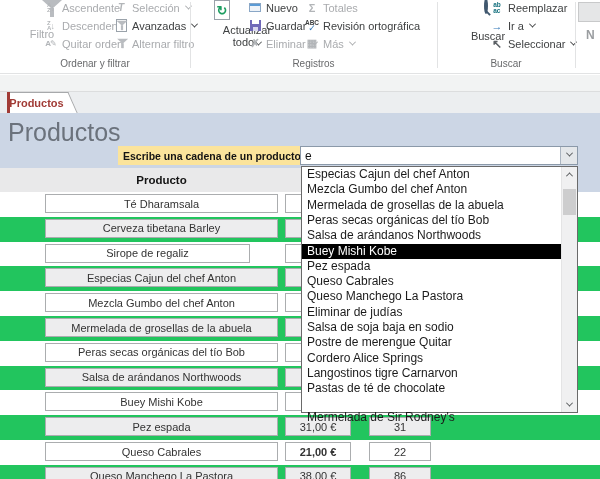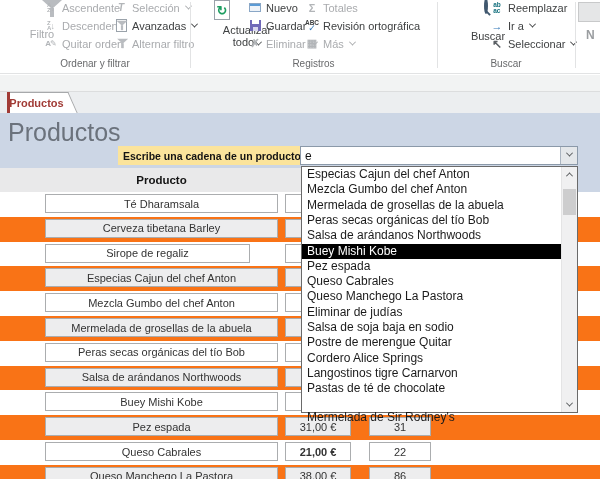--- a/index.html
+++ b/index.html
@@ -65,21 +65,21 @@
   #searchlabel { position:absolute; left:118px; top:33px; height:19px; display:flex; align-items:center; padding:0 5px; background:#fbe49c; font-size:10.5px; font-weight:bold; color:#141414; white-space:nowrap; }
   #combo { position:absolute; left:300px; top:33px; width:278px; height:19px; background:#fff; border:1px solid #8b99a9; }
   #combo input { position:absolute; left:0; top:0; width:258px; height:17px; border:none; outline:none; font-family:"Liberation Sans",sans-serif; font-size:12px; padding-left:4px; color:#111; background:transparent; }
   #combobtn { position:absolute; right:0; top:0; bottom:0; width:17px; background:#e4e7ea; border-left:1px solid #aab4c0; display:flex; align-items:center; justify-content:center; }
 
   #gridband { position:absolute; left:0; top:55px; width:575px; height:24px; background:#e9e9ea; }
   #colheader { position:absolute; left:45px; top:0; width:233px; height:24px; line-height:24px; text-align:center; font-size:11.5px; font-weight:bold; color:#141414; }
 
   #rows { position:absolute; left:0; top:79px; width:600px; height:287px; overflow:hidden; }
   .stripe { position:absolute; left:0; width:600px; height:24.8px; background:#fff; }
-  .stripe.odd { background:#f97316; }
+  .stripe.odd { background:#22c55e; }
   .cellbox { position:absolute; top:2px; height:19px; border:1px solid #abadaf; background:#fff; display:flex; align-items:center; justify-content:center; font-size:11px; color:#333; white-space:nowrap; overflow:hidden; }
   .stripe.odd .cellbox { background:#ededee; }
 
   
   #dropdown { position:absolute; left:301px; top:53px; width:277px; height:247px; background:#fff; border:1px solid #6a6a6a; z-index:5; }
   .ditem { position:absolute; left:0; width:259px; height:15.3px; line-height:15.3px; padding-left:5px; font-size:12px; color:#1b1b1b; white-space:nowrap; overflow:hidden; }
   .ditem.sel { background:#000; color:#fff; }
   #ddsb { position:absolute; right:0; top:0; bottom:0; width:16px; background:#f0f0f1; border-left:1px solid #e4e4e5; }
   .sbbtn { position:absolute; left:0; width:15px; height:15px; display:flex; align-items:center; justify-content:center; color:#55585a; }
   .sbthumb { position:absolute; left:1px; width:13px; top:22px; height:26px; background:#cdcdce; }

